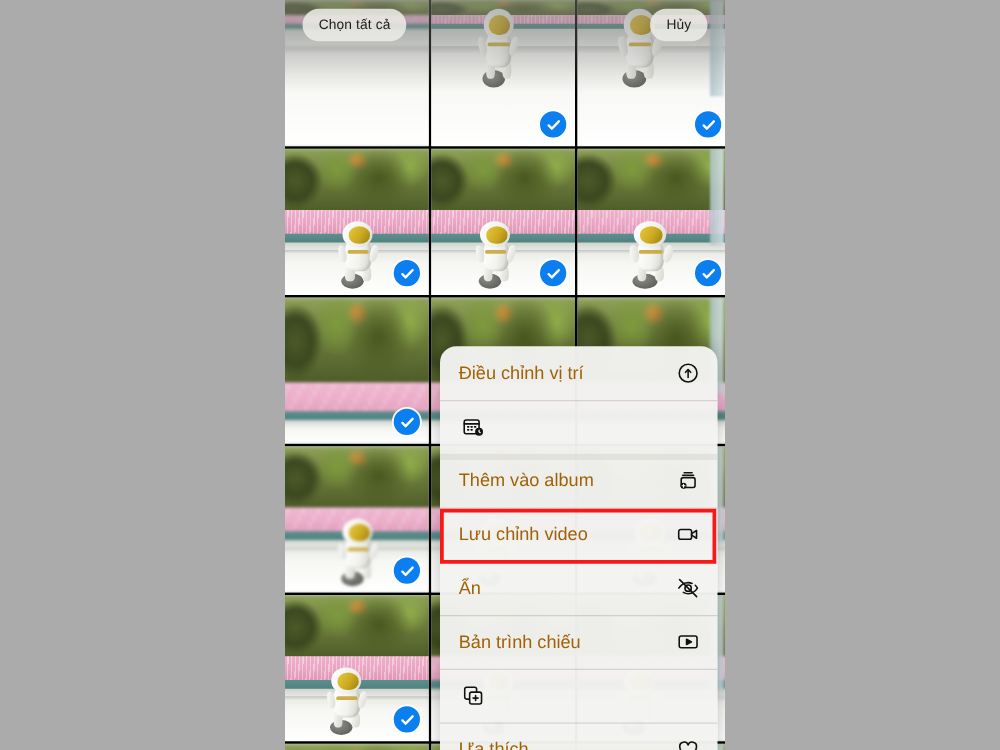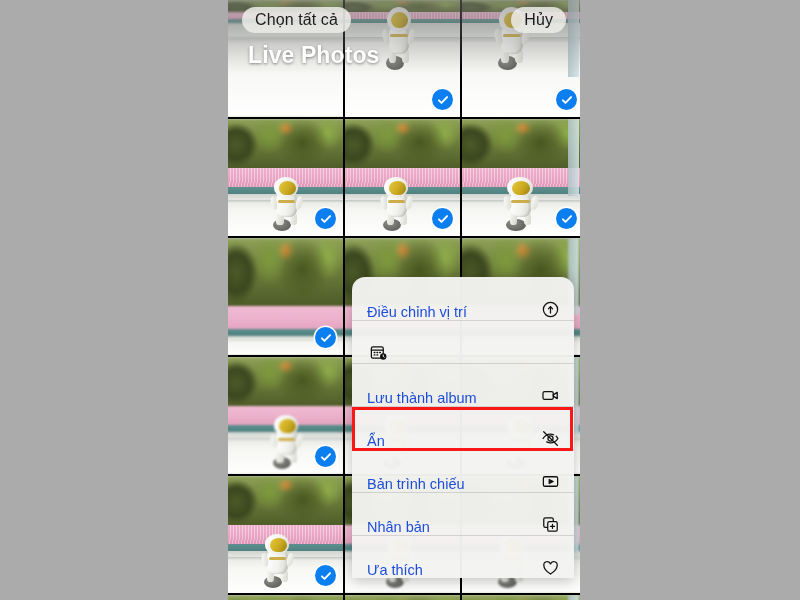--- a/index.html
+++ b/index.html
@@ -224,21 +224,21 @@
   }
 
   .pill {
     position: absolute;
     top: 7px;
     height: 26px;
     padding: 0 13px;
     border-radius: 13px;
     background: rgba(236,236,232,.86);
     color: #1b1b1b;
-    font-size: 16px;
+    font-size: 11px;
     display: flex;
     align-items: center;
     justify-content: center;
     white-space: nowrap;
     letter-spacing: .1px;
   }
   #btn-select-all { left: 14px; }
   #btn-cancel { right: 14px; }
 
   #album-title {
@@ -260,24 +260,24 @@
     width: 222px;
     border-radius: 13px 13px 0 0;
     background: rgba(243,243,241,.97);
     overflow: hidden;
     box-shadow: 0 3px 14px rgba(0,0,0,.22);
   }
   .menu-item {
     position: relative;
     height: 43px;
     display: flex;
-    align-items: flex-end;
+    align-items: center;
     padding: 0 13px 0 15px;
     box-sizing: border-box;
-    color: #1d4ed8;
+    color: #a16207;
     font-size: 14.5px;
   }
   .menu-item .mi-label { flex: 1; white-space: nowrap; }
   .menu-item .mi-icon {
     width: 22px;
     height: 22px;
     display: flex;
     align-items: center;
     justify-content: center;
     flex: none;
@@ -614,21 +614,20 @@
           </div>
         </div>
       </div>
 
     <div class="top-fade"></div>
 
     <div class="pill" id="btn-select-all">Chọn tất cả</div>
 
     <div class="pill" id="btn-cancel">Hủy</div>
 
-    <div id="album-title">Live Photos</div>
 
     <div id="context-menu">
         <div class="menu-item">
           <span class="mi-label">Điều chỉnh vị trí</span>
           <span class="mi-icon">
             <svg xmlns="http://www.w3.org/2000/svg" viewBox="0 0 24 24" width="19" height="19" fill="none" stroke="#111" stroke-width="1.6" stroke-linecap="round" stroke-linejoin="round">
               <circle cx="12" cy="12" r="9"></circle>
               <path d="M12 16.5V8.6"></path>
               <path d="M9.4 11.2 12 8.4l2.6 2.8"></path>
             </svg>
@@ -640,22 +639,35 @@
             <svg xmlns="http://www.w3.org/2000/svg" viewBox="0 0 24 24" width="19" height="19" fill="none" stroke="#111" stroke-width="1.6" stroke-linecap="round" stroke-linejoin="round">
               <rect x="3" y="5" width="15" height="14" rx="2"></rect>
               <path d="M3 9h15"></path>
               <path d="M6.5 12h1M10 12h1M13.5 12h1M6.5 15h1M10 15h1"></path>
               <circle cx="18" cy="17" r="4" fill="#111" stroke="none"></circle>
               <path d="M18 15.2V17l1.2.9" stroke="#fff" stroke-width="1.2"></path>
             </svg>
           </span>
         </div>
         <div class="menu-item">
+          <div class="menu-sep thick"></div>
+          <span class="mi-label">Thêm vào album</span>
+          <span class="mi-icon">
+            <svg xmlns="http://www.w3.org/2000/svg" viewBox="0 0 24 24" width="19" height="19" fill="none" stroke="#111" stroke-width="1.6" stroke-linecap="round" stroke-linejoin="round">
+              <path d="M8 4h8"></path>
+              <path d="M6.5 6.6h11"></path>
+              <rect x="5" y="9" width="14" height="10" rx="2"></rect>
+              <circle cx="7.4" cy="17.2" r="3" fill="#111" stroke="none"></circle>
+              <path d="M7.4 15.7v3M5.9 17.2h3" stroke="#fff" stroke-width="1.1"></path>
+            </svg>
+          </span>
+        </div>
+        <div class="menu-item">
           <div class="menu-sep"></div>
-          <span class="mi-label">Lưu thành album</span>
+          <span class="mi-label">Lưu chỉnh video</span>
           <span class="mi-icon">
             <svg xmlns="http://www.w3.org/2000/svg" viewBox="0 0 24 24" width="19" height="19" fill="none" stroke="#111" stroke-width="1.6" stroke-linecap="round" stroke-linejoin="round">
               <rect x="2.5" y="7" width="13" height="10" rx="2.2"></rect>
               <path d="M15.5 11.2l5-3.1v7.8l-5-3.1z"></path>
             </svg>
           </span>
         </div>
         <div class="menu-item">
           <div class="menu-sep"></div>
           <span class="mi-label">Ẩn</span>
@@ -673,21 +685,20 @@
           <span class="mi-label">Bản trình chiếu</span>
           <span class="mi-icon">
             <svg xmlns="http://www.w3.org/2000/svg" viewBox="0 0 24 24" width="19" height="19" fill="none" stroke="#111" stroke-width="1.6" stroke-linecap="round" stroke-linejoin="round">
               <rect x="3" y="6" width="18" height="12" rx="2"></rect>
               <path d="M10.4 9.4l5 2.6-5 2.6z" fill="#111"></path>
             </svg>
           </span>
         </div>
         <div class="menu-item">
           <div class="menu-sep"></div>
-          <span class="mi-label">Nhân bản</span>
           <span class="mi-icon">
             <svg xmlns="http://www.w3.org/2000/svg" viewBox="0 0 24 24" width="19" height="19" fill="none" stroke="#111" stroke-width="1.6" stroke-linecap="round" stroke-linejoin="round">
               <rect x="3.5" y="3.5" width="12" height="12" rx="2"></rect>
               <rect x="8.5" y="8.5" width="12" height="12" rx="2" fill="#f3f3f1"></rect>
               <path d="M14.5 12v5M12 14.5h5"></path>
             </svg>
           </span>
         </div>
         <div class="menu-item">
           <div class="menu-sep"></div>

